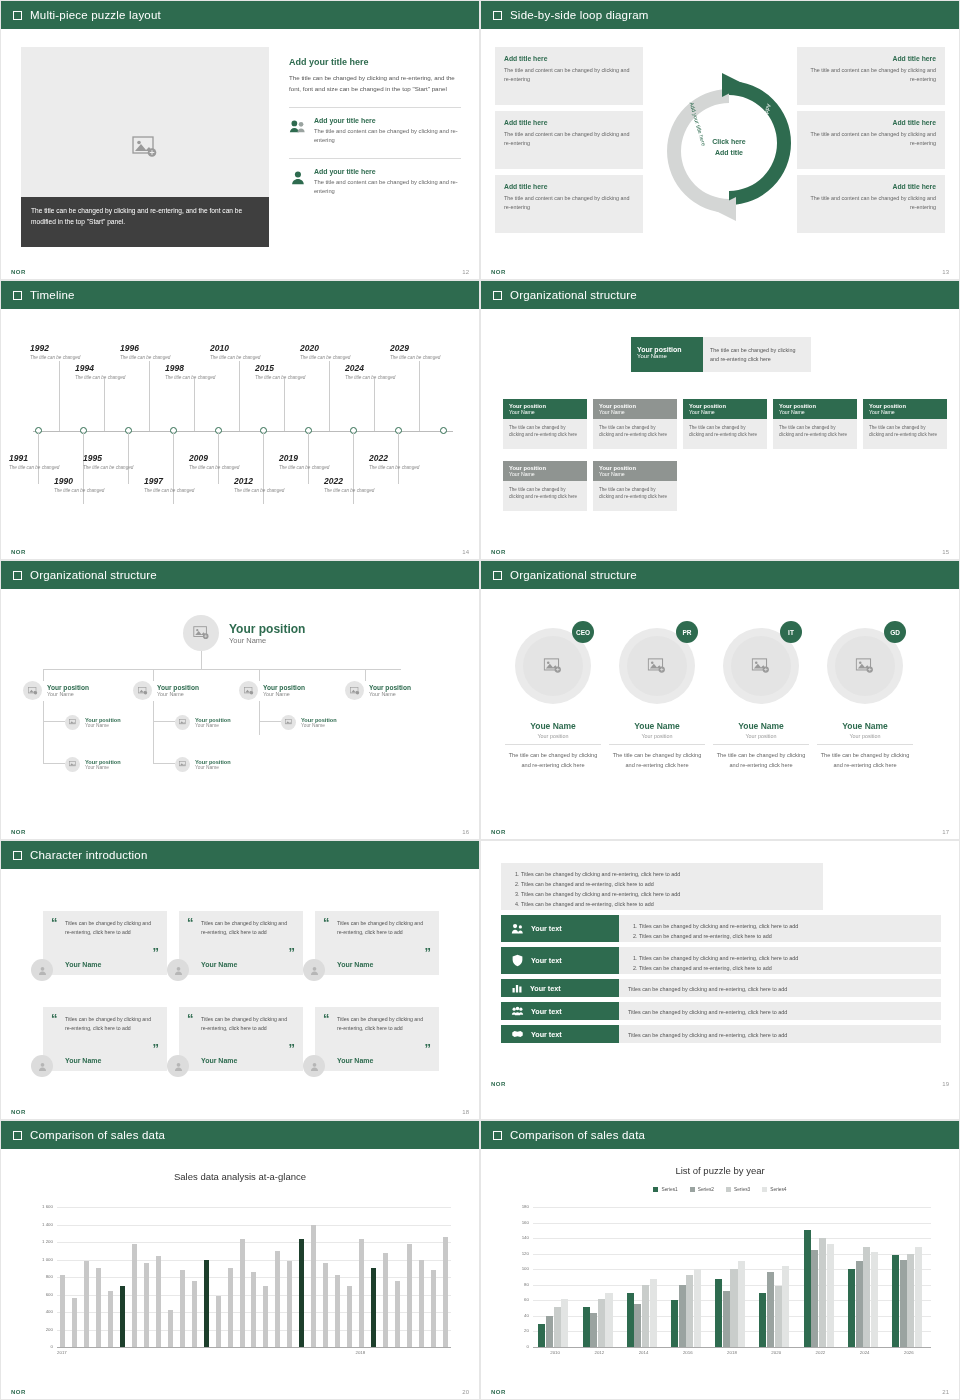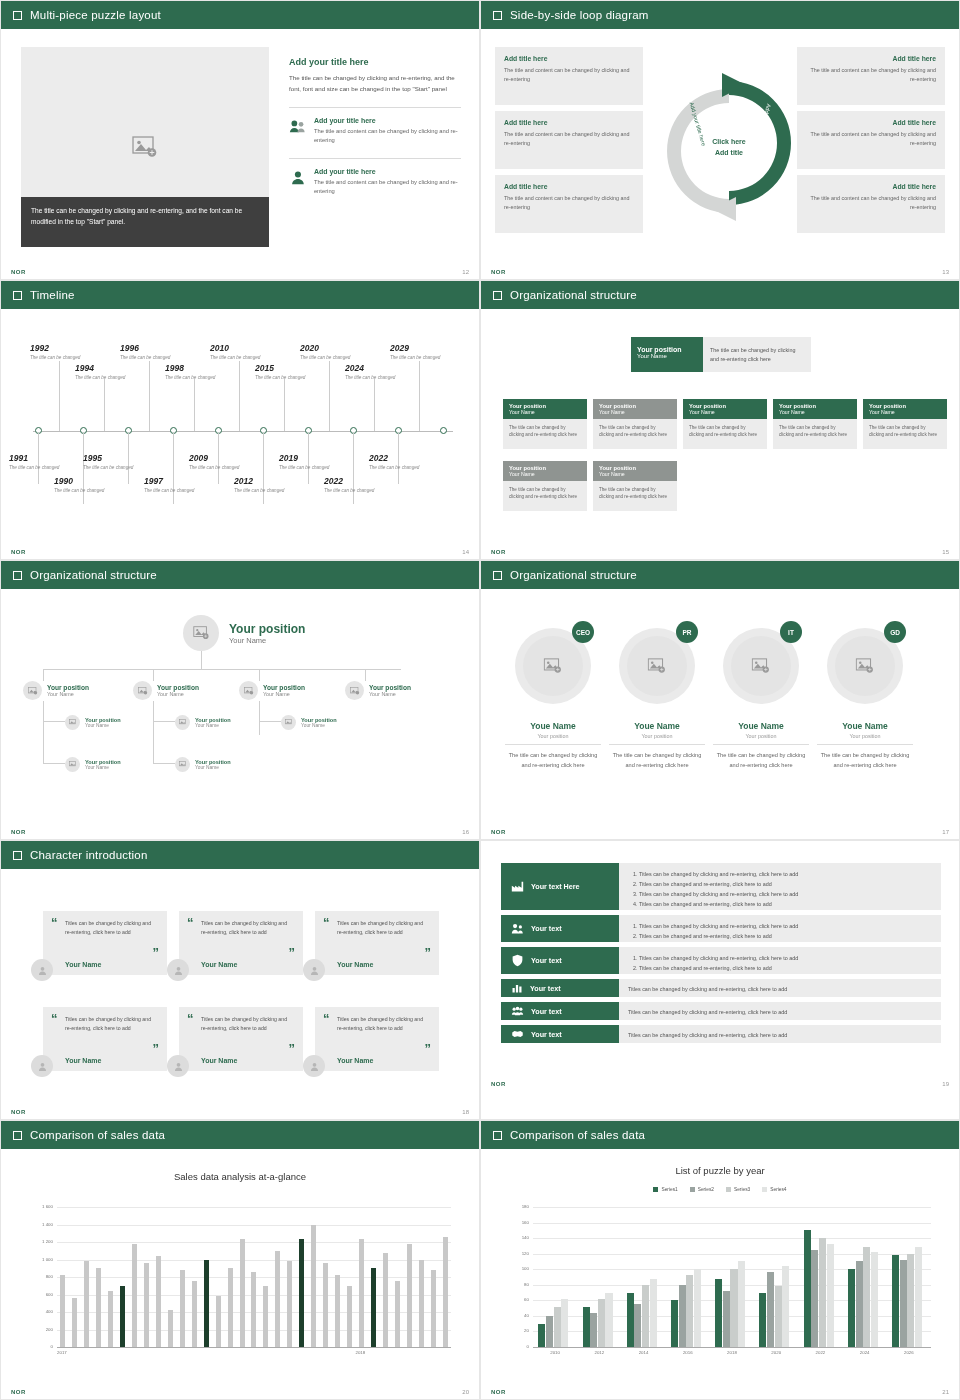--- a/index.html
+++ b/index.html
@@ -813,26 +813,20 @@
       </div>
 
       <div class="foot-logo">NOR</div>
       <div class="foot-num">18</div>
     </div>
   </div>
 
   <div class="slide">
     <div class="sl-body">
       <div class="r19" style="left:20px; top:22px; width:440px; height:47px;">
-        <div class="tag">
-          <svg width="13" height="13" viewBox="0 0 16 16">
-              <path d="M1 14V7l4 2.5V7l4 2.5V7l4 2.5V2h2v12z" fill="#fff"></path>
-            </svg>
-          <span>Your text Here</span>
-        </div>
         <div class="body" style="width:322px">
           <ol>
             <li>Titles can be changed by clicking and re-entering, click here to add</li>
             <li>Titles can be changed and re-entering, click here to add</li>
             <li>Titles can be changed by clicking and re-entering, click here to add</li>
             <li>Titles can be changed and re-entering, click here to add</li>
           </ol>
         </div>
       </div>
 

